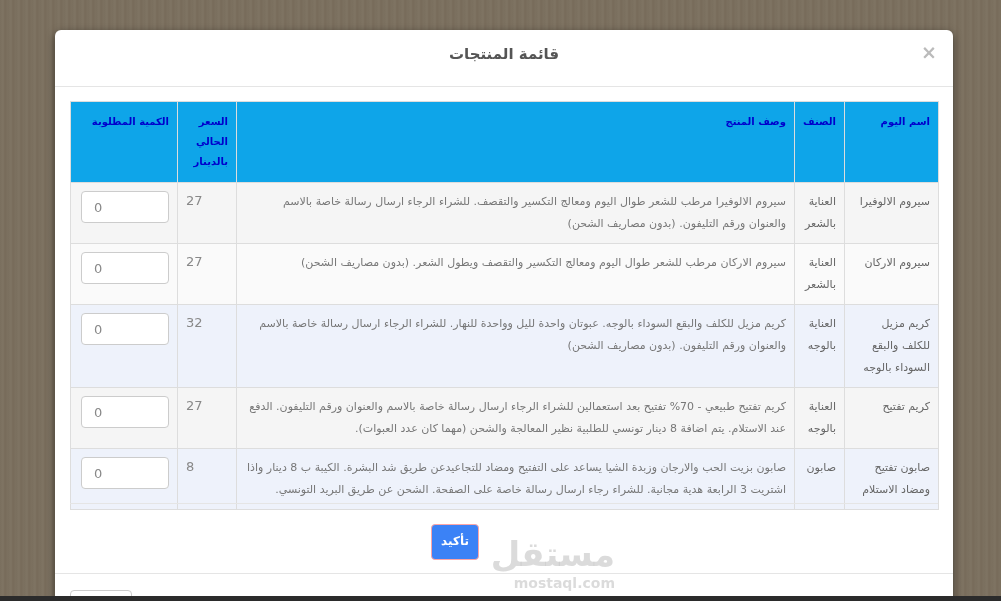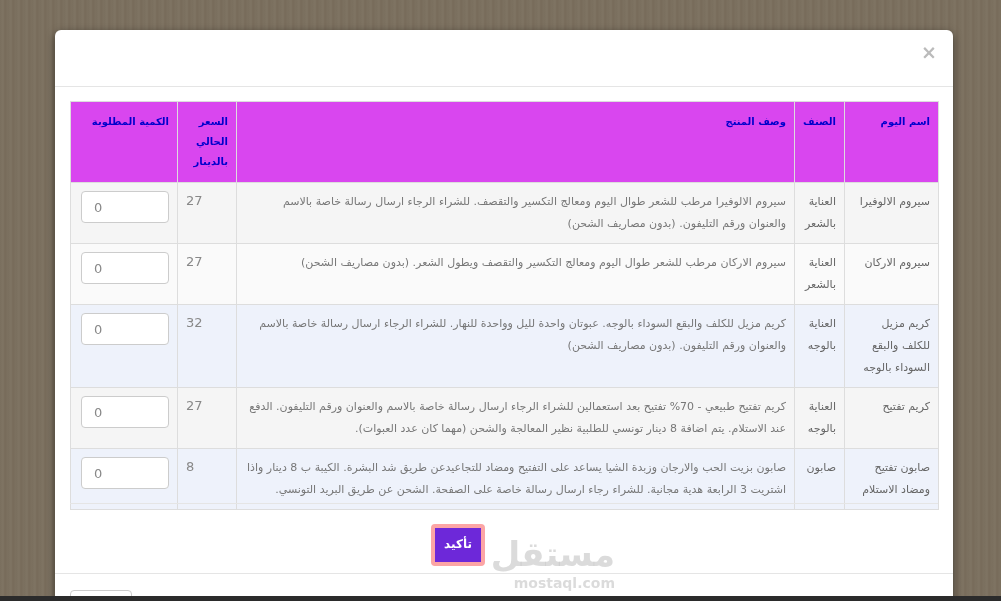--- a/index.html
+++ b/index.html
@@ -24,59 +24,60 @@
     position:absolute; right:16px; top:13px; font-size:19px; color:#bbb;
     font-weight:bold; cursor:pointer; line-height:1;
   }
   .table-wrap { position:absolute; left:15px; top:71px; width:868px; }
   table {
     border-collapse:collapse; width:868px; direction:rtl; table-layout:fixed;
     font-size:11px; color:#666;
   }
   th, td { border:1px solid #ddd; vertical-align:top; text-align:right; }
   th {
-    background:#d946ef; color:#0000cc; font-weight:bold; font-size:10px;
+    background:#0ea5e9; color:#0000cc; font-weight:bold; font-size:10px;
     padding:10px 8px; line-height:20px; height:56px;
   }
   td { padding:8px 8px; line-height:22px; }
   tr.odd td { background:#f5f5f5; }
   tr.even td { background:#fafafa; }
   tr.hl td { background:#eef2fb; }
   td.price { font-family:"DejaVu Sans", sans-serif; font-size:13px; color:#888; text-align:left; padding-left:8px; line-height:20px; }
   td.qty { padding:8px 8px; }
   .qty-input {
     width:88px; height:32px; box-sizing:border-box; border:1px solid #ccc;
     border-radius:4px; padding:6px 12px; font-size:13px; color:#888;
     font-family:"DejaVu Sans", sans-serif; background:#fff; direction:ltr; text-align:left;
   }
   .desc { color:#777; }
   .modal-footer-sep { position:absolute; left:15px; right:15px; top:473px; border-top:1px solid #e5e5e5; }
   .confirm-btn {
     position:absolute; left:376px; top:494px; width:46px; height:34px;
-    background:#6d28d9; border:4px solid #fca5a5; border-radius:4px;
+    background:#3b82f6; border:1px solid #fca5a5; border-radius:4px;
     color:#fff; font-size:12px; font-weight:bold; text-align:center; line-height:32px; cursor:pointer;
   }
   .watermark {
     position:absolute; left:380px; top:505px; width:180px; text-align:right;
     color:rgba(190,190,190,.55); pointer-events:none;
   }
   .wm-ar { font-size:34px; font-weight:bold; line-height:38px; direction:rtl; }
   .wm-en { font-size:14px; font-weight:bold; line-height:20px; font-family:"DejaVu Sans", sans-serif; }
   .footer-sep2 { position:absolute; left:0; right:0; top:543px; border-top:1px solid #e5e5e5; }
   .footer-btn-stub {
     position:absolute; left:15px; top:560px; width:60px; height:30px;
     border:1px solid #ccc; border-radius:4px; background:#fff;
   }
   .bottom-bar { position:absolute; left:0; top:596px; width:1001px; height:5px; background:#2b2b2b; }
 </style>
 </head>
 <body>
 
 <div class="modal">
   <div class="modal-header">
+    <div class="modal-title">قائمة المنتجات</div>
     <span class="close-btn">×</span>
   </div>
 
   <div class="table-wrap">
     <table>
       <colgroup>
         <col style="width:94px">
         <col style="width:50px">
         <col style="width:558px">
         <col style="width:59px">

